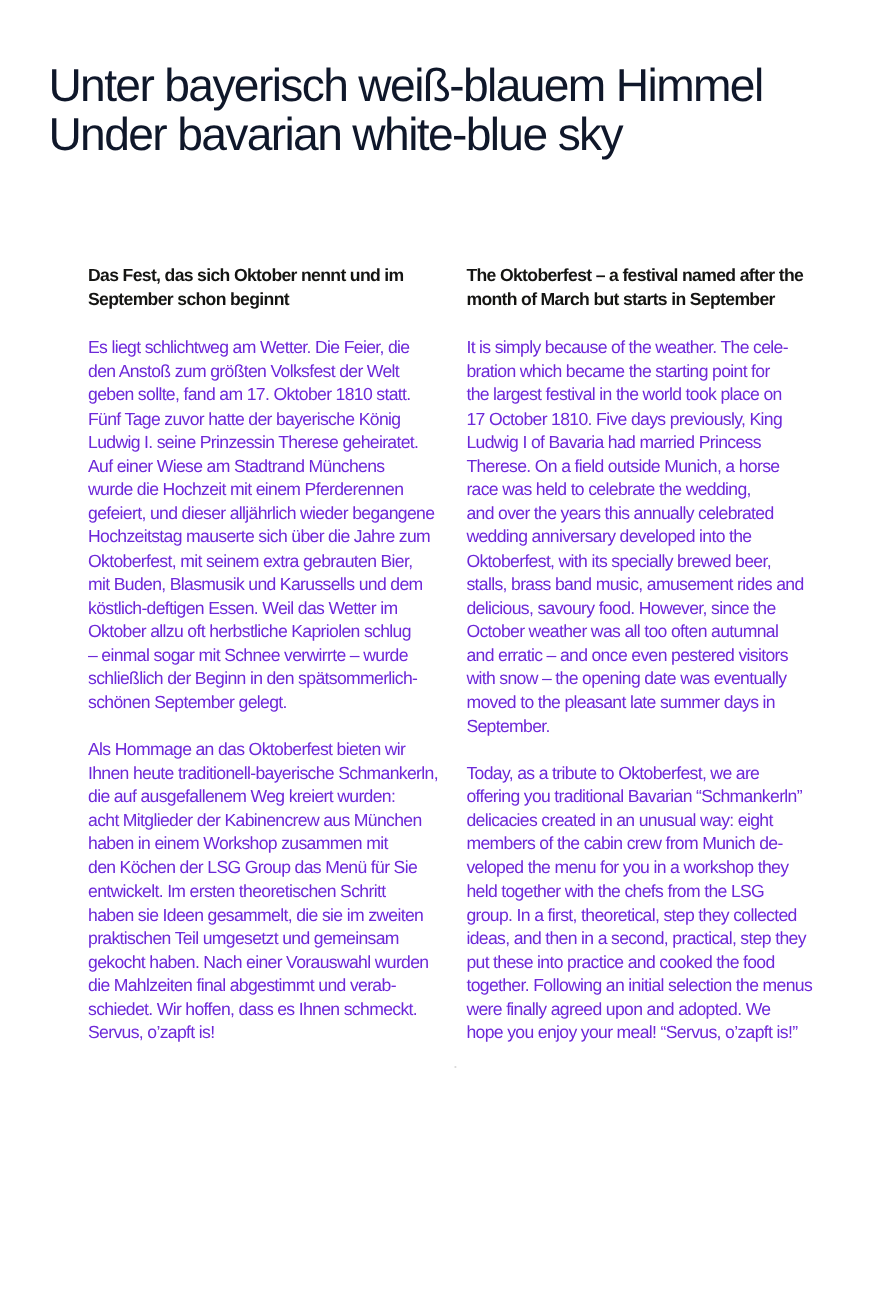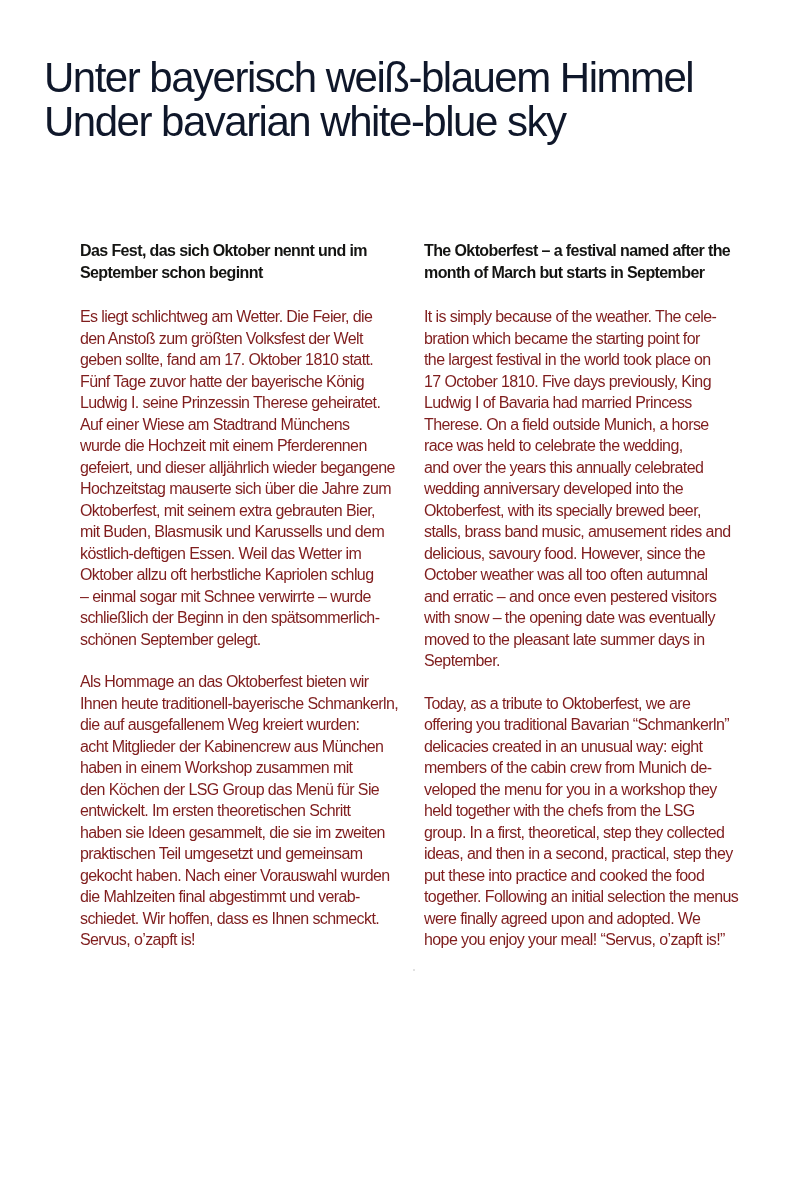--- a/index.html
+++ b/index.html
@@ -48,21 +48,21 @@
     white-space: pre-line;
     color: #141412;
   }
   .column p {
     margin: 0 0 21px 0;
     font-size: 16px;
     font-weight: 400;
     line-height: 21.5px;
     letter-spacing: -0.6px;
     white-space: pre-line;
-    color: #7f1d1d;
+    color: #6d28d9;
   }
   .scan-artifact {
     position: absolute;
     left: 413px;
     top: 969px;
     width: 2px;
     height: 2px;
     border-radius: 50%;
     background: #d9d9d9;
   }

